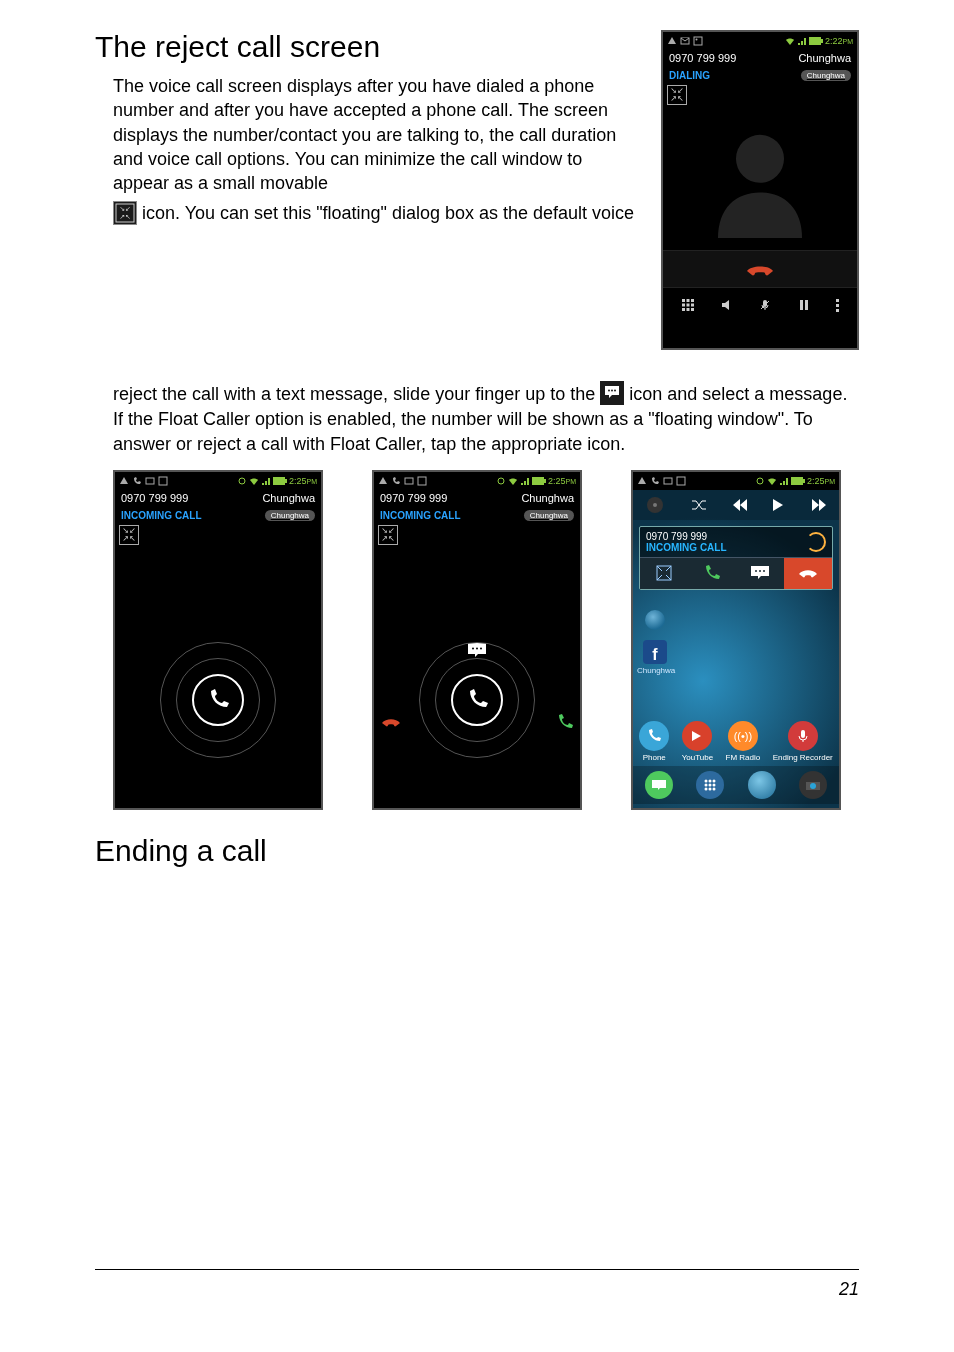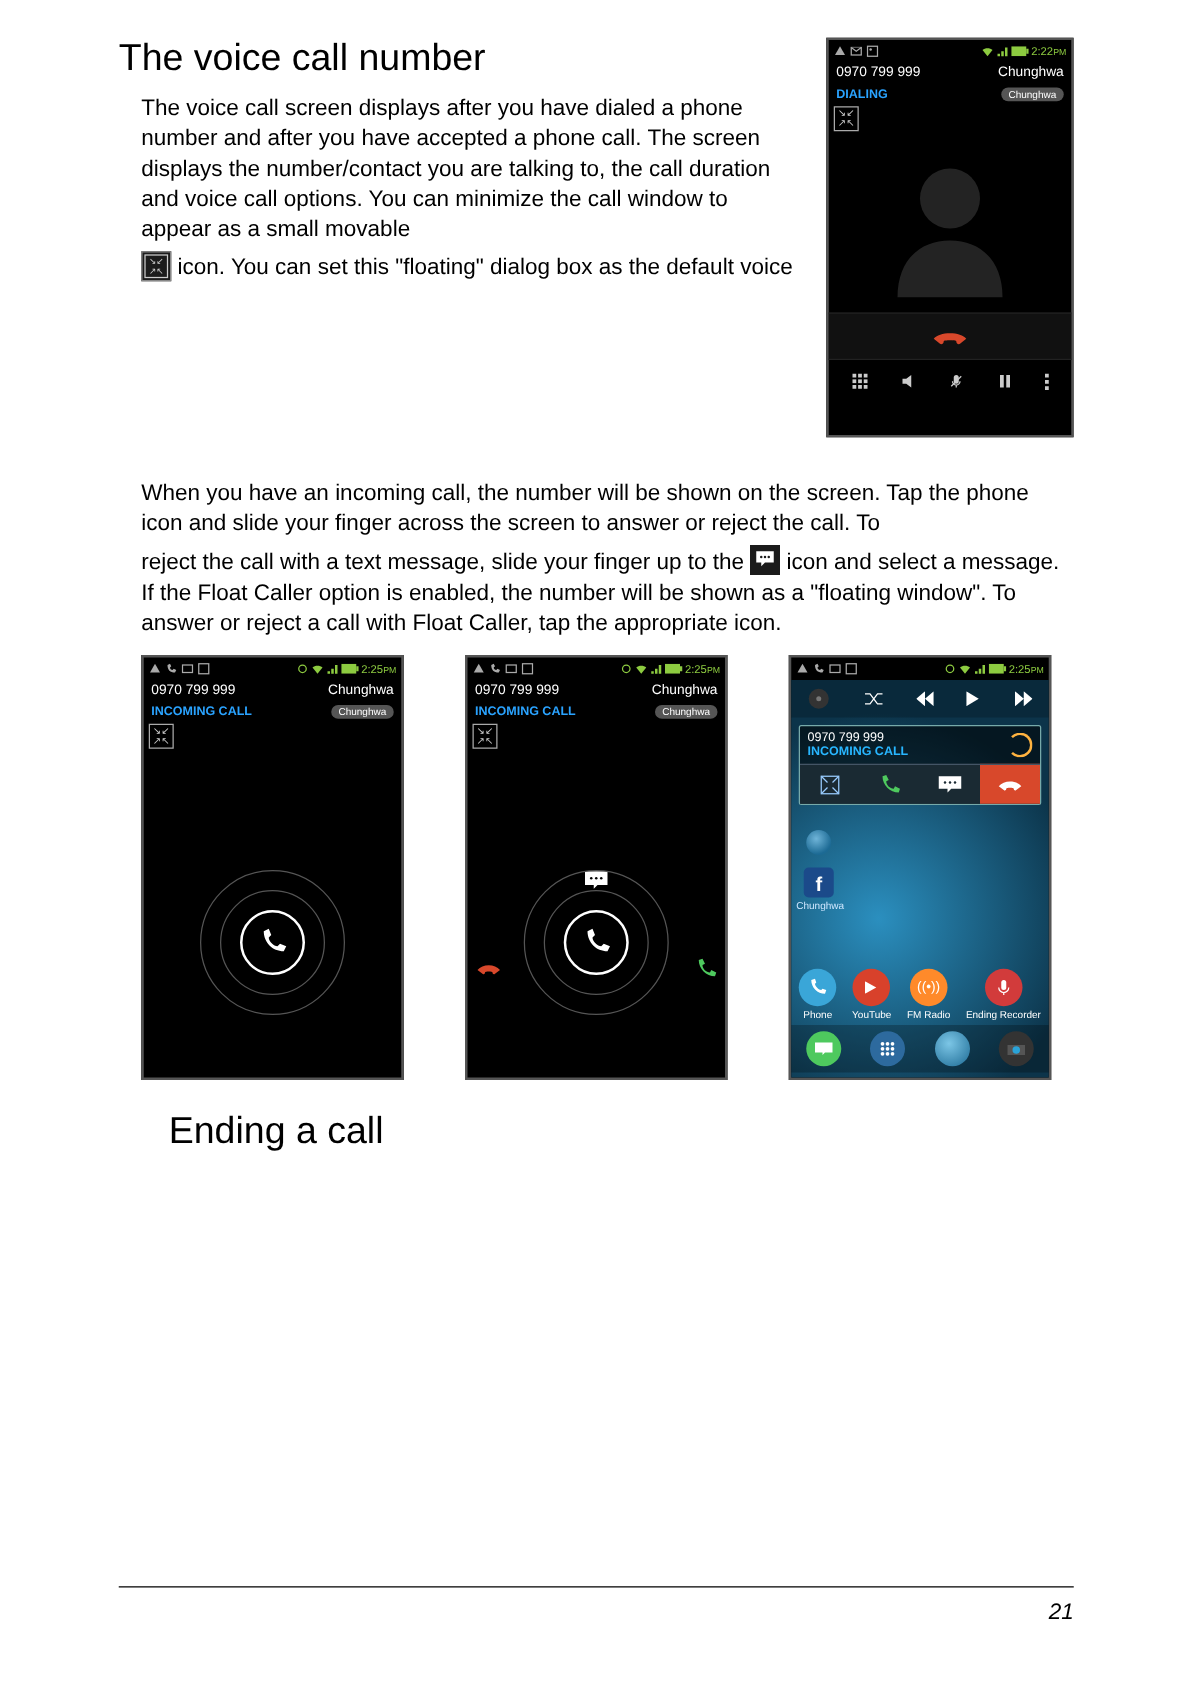--- a/index.html
+++ b/index.html
@@ -63,20 +63,21 @@
     color: #fff;
     font-size: 11px;
     padding: 2px 6px 4px;
   }
   .callstatus {
     display: flex;
     justify-content: space-between;
     align-items: center;
     padding: 2px 6px;
     font-size: 10px;
+    text-decoration: underline;
   }
   .callstatus .label { color:#2aa3ff; font-weight:bold; }
   .callstatus .pill {
     background:#555; color:#fff; font-size:8px;
     border-radius:8px; padding:1px 6px;
   }
   .minimize-box {
     width:20px; height:20px; border:1px solid #aaa; margin:2px 0 0 4px;
     display:flex; flex-wrap:wrap; justify-content:center; align-items:center;
     font-size:8px; color:#ccc; line-height:8px; text-align:center;
@@ -195,21 +196,21 @@
 
   .end-section { margin-top:28px; }
   .page-num {
     position:absolute; bottom:52px; right:95px; font-size:18px;font-style:italic;
   }
   hr.footer-rule {
     position:absolute; bottom:82px; left:95px; right:95px;
     border:none; border-top:1px solid #000;
   }
   .sec2 { margin-top:32px; }
-  .sec3 { margin-top:24px;margin-left:40px; }
+  .sec3 { margin-top:24px; }
 </style>
 </head>
 <body>
 
 <div class="flow-wrap">
   <div class="float-right phone-shot ps-top">
     <div class="statusbar">
       <div class="left" style="display:flex;gap:3px;">
         <svg width="10" height="10" viewBox="0 0 10 10">
             <path fill="#aaa" d="M5 1l4 7H1z"></path>
@@ -284,37 +285,36 @@
           <rect x="8" y="2" width="3" height="10" fill="#ccc"></rect>
         </svg>
       <div class="dots">
           <i></i>
           <i></i>
           <i></i>
         </div>
     </div>
   </div>
 
-  <h2 class="section-title">The voice call number</h2>
+  <h2 class="section-title">The reject call screen</h2>
 
   <p class="body-text">The voice call screen displays after you have dialed a phone number and after you have accepted a phone call. The screen displays the number/contact you are talking to, the call duration and voice call options. You can minimize the call window to appear as a small movable</p>
   <p class="body-text" style="margin-top:6px">
     <span class="inline-icon mini">
       <svg width="22" height="22" viewBox="0 0 22 22">
           <rect x="2" y="2" width="18" height="18" fill="none" stroke="#ccc"></rect>
           <text x="11" y="9" text-anchor="middle" fill="#ccc" font-size="7">↘↙</text>
           <text x="11" y="17" text-anchor="middle" fill="#ccc" font-size="7">↗↖</text>
         </svg>
     </span>
     <span> icon. You can set this "floating" dialog box as the default voice</span>
   </p>
 </div>
 
 <div class="sec2">
-  <p class="body-text">When you have an incoming call, the number will be shown on the screen. Tap the phone icon and slide your finger across the screen to answer or reject the call. To</p>
   <p class="body-text" style="margin-top:6px">
     <span>reject the call with a text message, slide your finger up to the </span>
     <span class="inline-icon msg">
       <svg width="22" height="22" viewBox="0 0 22 22">
           <path fill="#fff" d="M4 5h14v9H11l-3 3v-3H4z"></path>
           <circle cx="8" cy="9.5" r="1" fill="#1b1b1b"></circle>
           <circle cx="11" cy="9.5" r="1" fill="#1b1b1b"></circle>
           <circle cx="14" cy="9.5" r="1" fill="#1b1b1b"></circle>
         </svg>
     </span>

